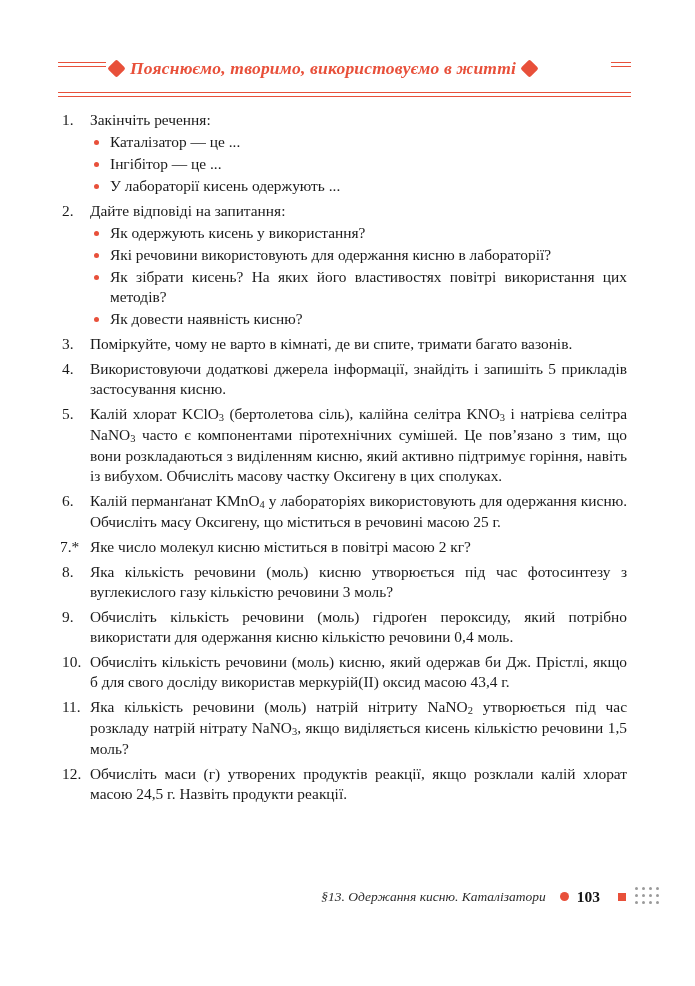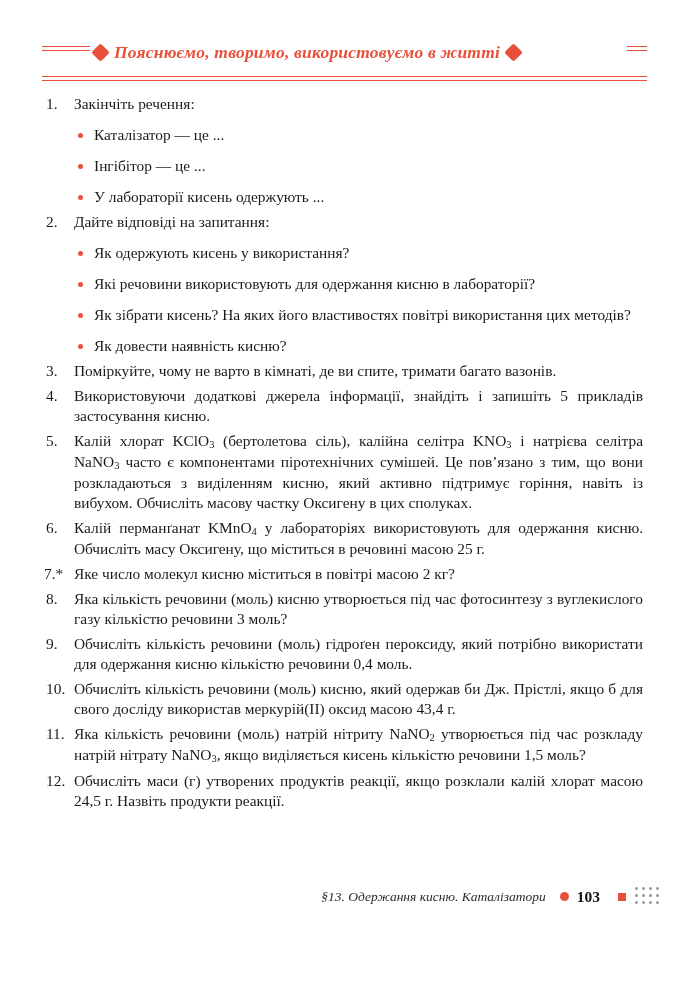--- a/index.html
+++ b/index.html
@@ -12,21 +12,21 @@
     height: 986px;
     position: relative;
     font-family: "Liberation Serif", serif;
     color: #1a1a1a;
   }
   .page {
     position: relative;
     width: 695px;
     height: 924px;
     box-sizing: border-box;
-    padding: 0;
+    padding: 16px;
     overflow: hidden;
   }
 
   
   .header {
     position: relative;
     margin: 40px 48px 0 42px;
     height: 44px;
   }
   .header-rules {
@@ -123,21 +123,21 @@
   .item.spaced-first { margin-top: 8px; }
 
   .bullets {
     margin: 2px 0 0 0;
     padding: 0;
     list-style: none;
   }
   .bullets li {
     position: relative;
     padding-left: 20px;
-    margin-top: 11px;
+    margin-top: 2px;
     text-align: justify;
   }
   .bullets li:before {
     content: "";
     position: absolute;
     left: 4px;
     top: 8px;
     width: 5px;
     height: 5px;
     border-radius: 50%;

